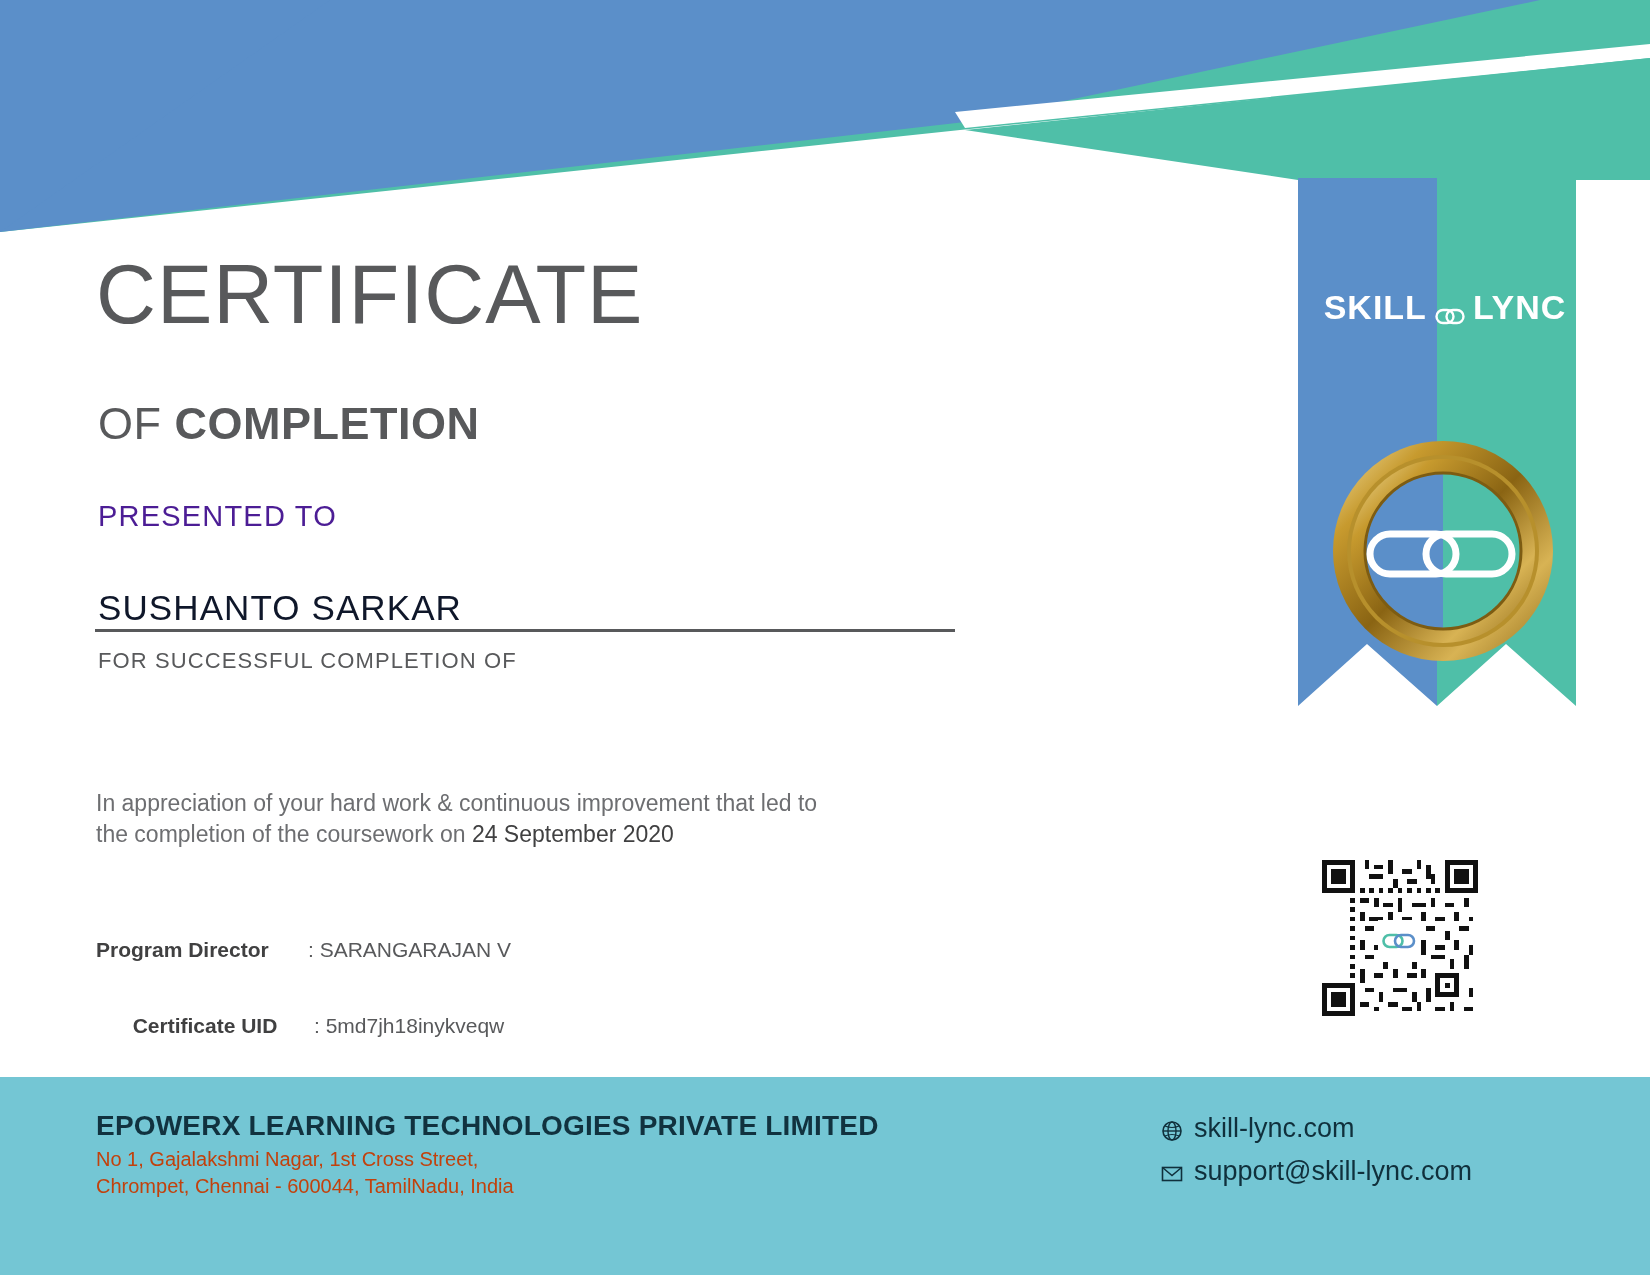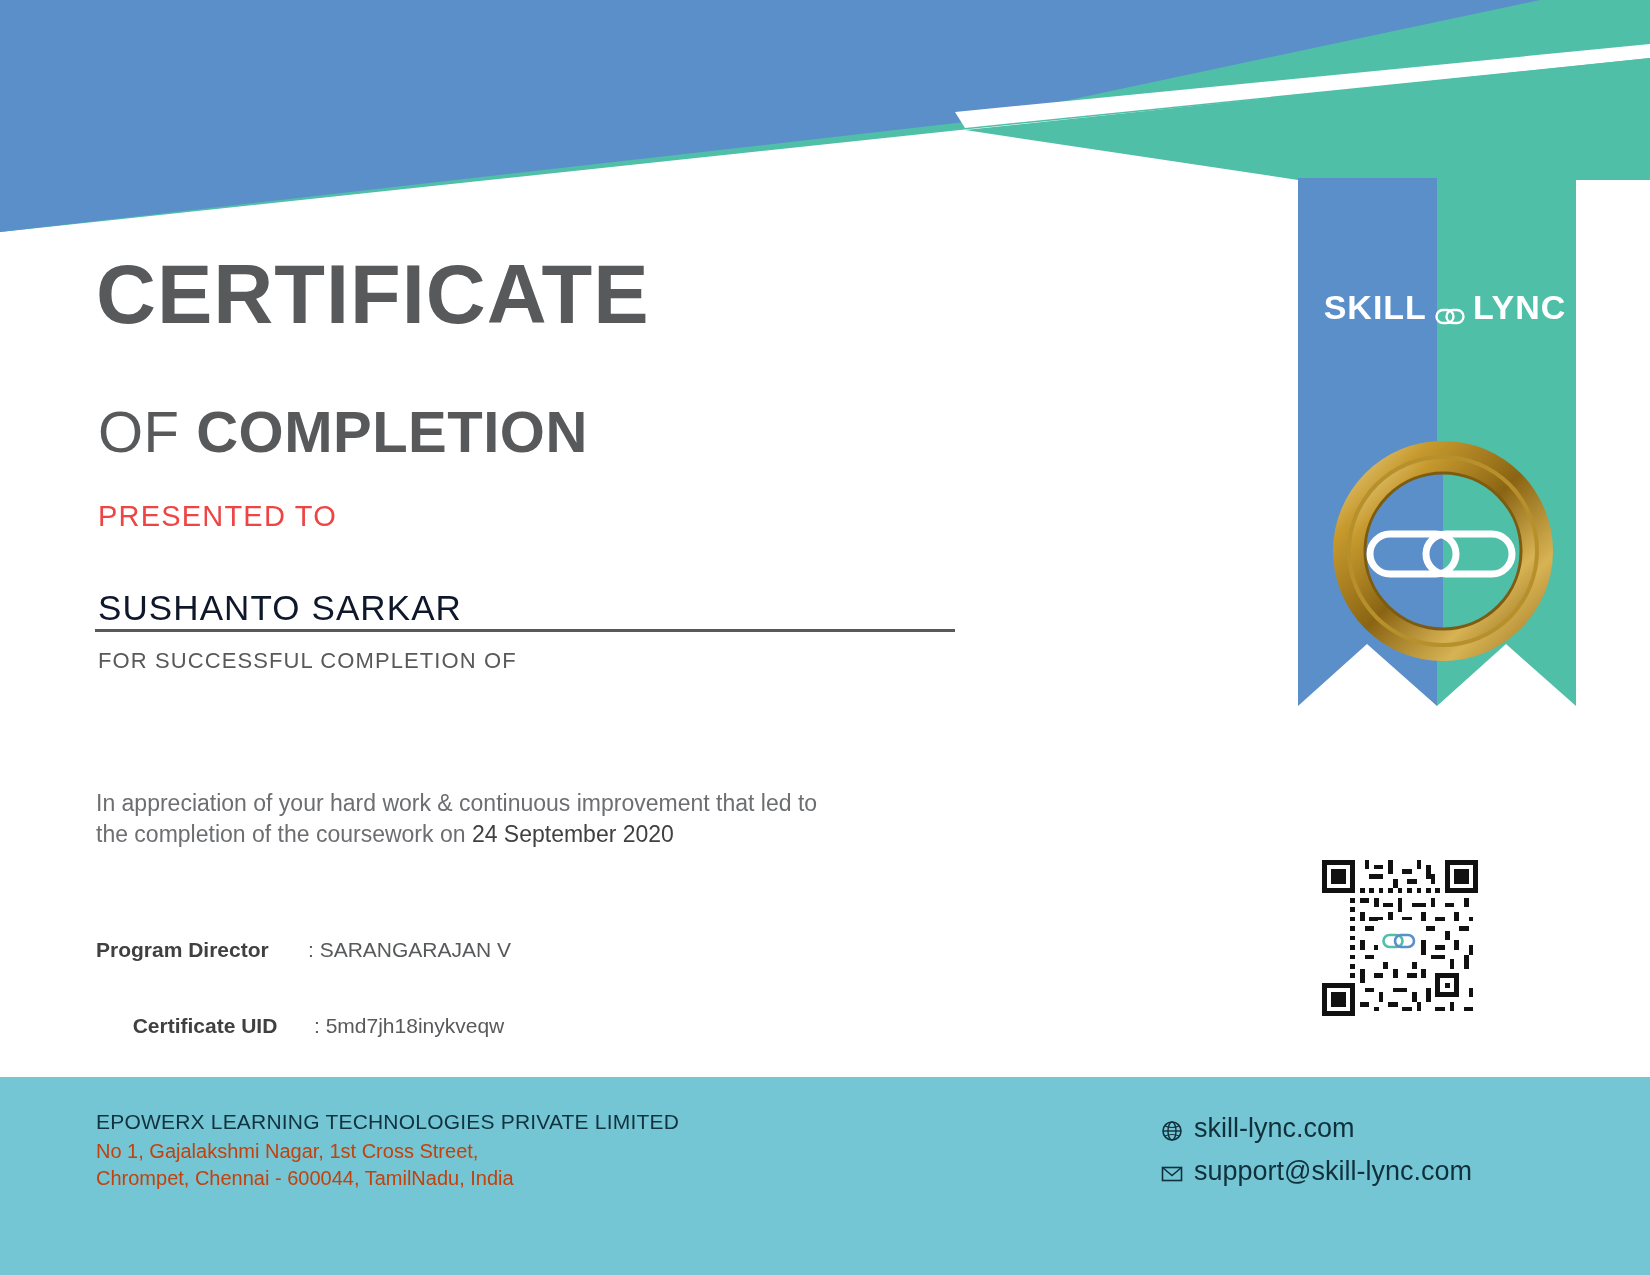--- a/index.html
+++ b/index.html
@@ -34,33 +34,33 @@
     white-space:nowrap;
   }
   .brand .clip-glyph { display:inline-block; width:30px; height:22px; position:relative; }
 
   
   .medal { position:absolute; top:438px; left:1330px; width:226px; height:226px; }
 
   
   .title {
     position:absolute; top:253px; left:96px;
-    font-size:83px; font-weight:bold; color:#58595b;
+    font-size:83px; font-weight:normal; color:#58595b;
     letter-spacing:1px; line-height:1;
   }
   .subtitle {
     position:absolute; top:398px; left:98px;
-    font-size:58px; color:#58595b; letter-spacing:0.5px;
+    font-size:45px; color:#58595b; letter-spacing:0.5px;
   }
   .subtitle .light { font-weight:400; }
   .subtitle .bold  { font-weight:bold; }
 
   .presented {
     position:absolute; top:500px; left:98px;
-    font-size:29px; color:#ef4444; letter-spacing:1.2px;
+    font-size:29px; color:#4c1d95; letter-spacing:1.2px;
   }
 
   .recipient {
     position:absolute; top:588px; left:98px;
     font-size:35px; color:#0f172a; letter-spacing:1.1px;
   }
   .rule {
     position:absolute; top:629px; left:95px;
     width:860px; height:3px; background:#58595b;
   }
@@ -102,21 +102,21 @@
     display:flex; align-items:center; justify-content:center;
   }
 
   
   .footer {
     position:absolute; left:0; top:1077px;
     width:1650px; height:198px;
     background:#74c6d4;
   }
   .footer-left { position:absolute; top:1110px; left:96px; color:#1b3a4a; }
-  .footer-left .company { font-size:21px; font-weight:normal; letter-spacing:0.2px; color:#11323f; }
+  .footer-left .company { font-size:28px; font-weight:bold; letter-spacing:0.2px; color:#11323f; }
   .footer-left .addr { font-size:20px; line-height:1.35; margin-top:4px; color:#c2410c; }
   .footer-right { position:absolute; top:1113px; right:178px; color:#10303c; text-align:left; }
   .footer-right .row { display:flex; align-items:center; gap:11px; font-size:27px; margin-bottom:12px; }
   .footer-right .gi { width:22px; height:22px; display:inline-block; }
 </style>
 </head>
 <body>
 
 <div id="cert">
 

